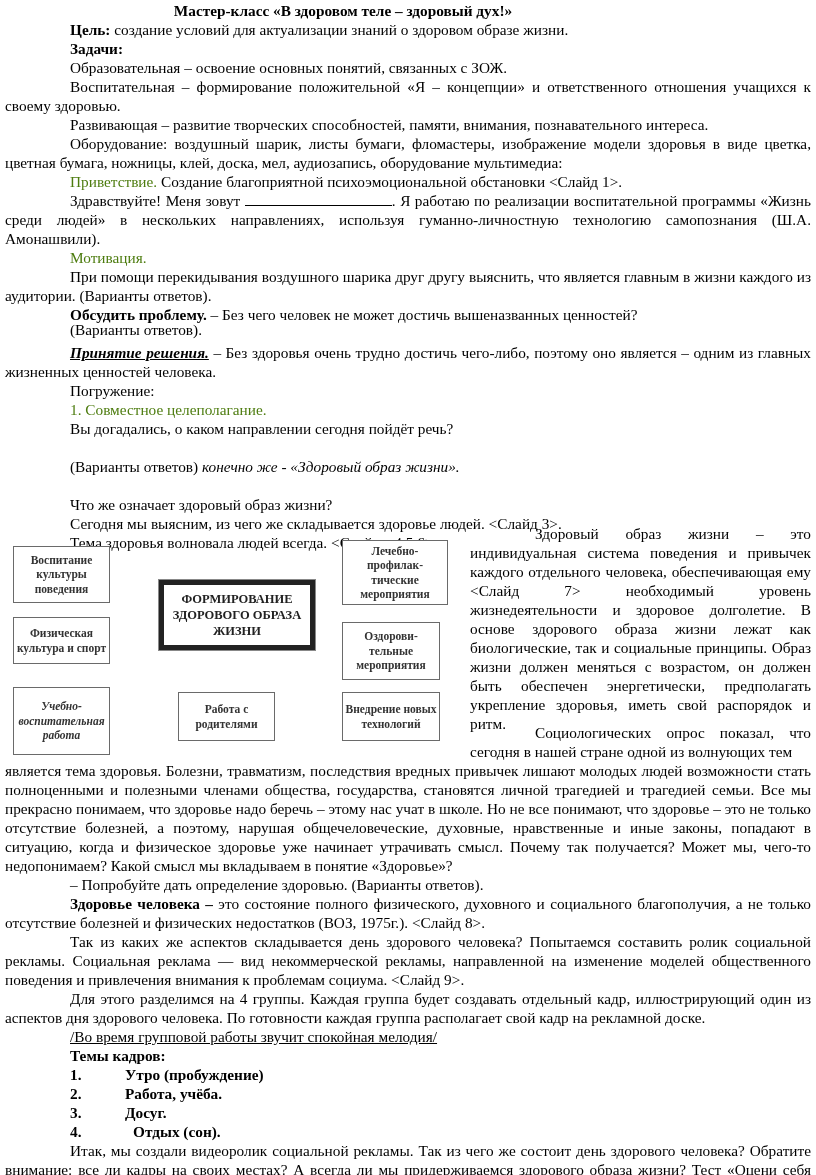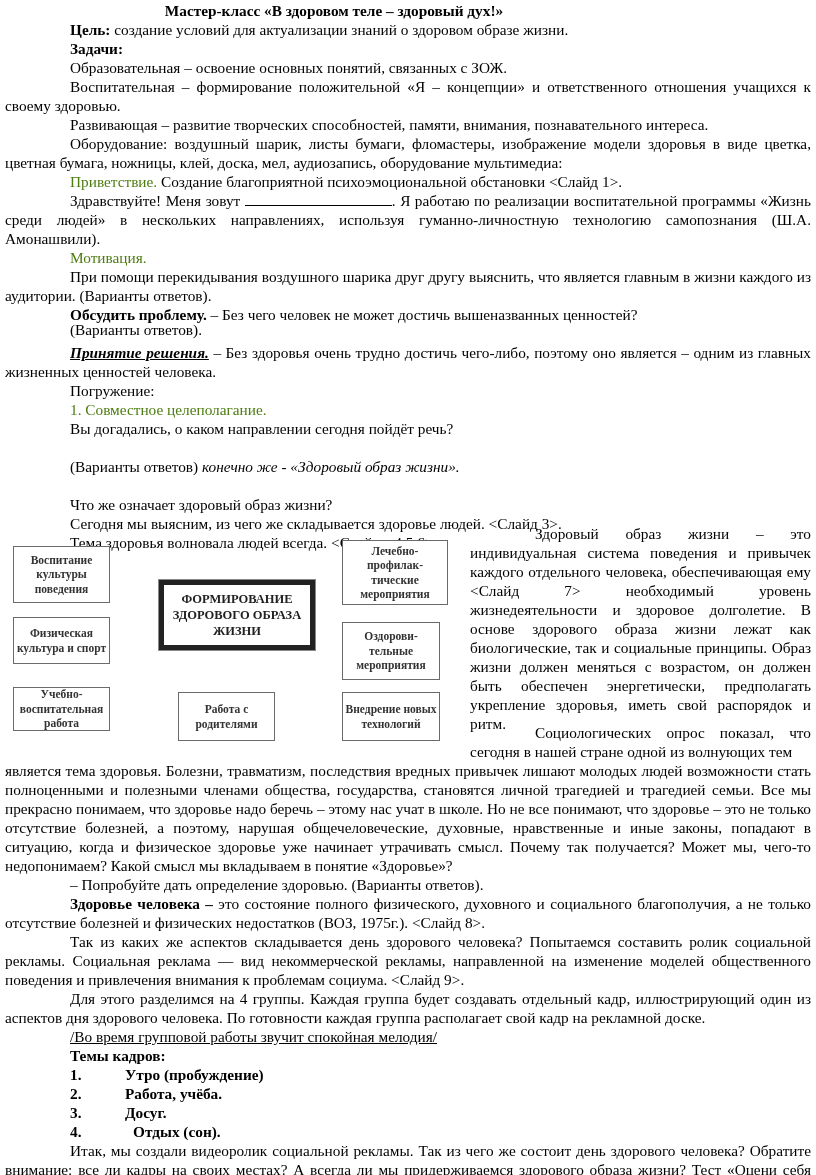--- a/index.html
+++ b/index.html
@@ -1,21 +1,21 @@
 <!DOCTYPE html>
 <html><head>
 <meta charset="utf-8">
 <style>
   html, body { margin:0; padding:0; background:#ffffff; }
   body { width:816px; height:1175px; position:relative; overflow:hidden;
          font-family:"Liberation Serif", "DejaVu Serif", serif; font-size:15.3px; color:#000; }
   .line { position:absolute; left:5px; width:806px; white-space:nowrap; line-height:19px; height:19px; }
   .par { position:absolute; left:5px; width:806px; line-height:19px; text-align:justify; text-indent:65px; }
   .ind { left:70px; width:741px; }
-  .title { left:0; width:668px; text-align:center; font-weight:bold; }
+  .title { left:0; width:668px; text-align:center; font-weight:bold;padding-left:9px; }
   .b { font-weight:bold; }
   .red { color:#4d7c0f; }
   .ital { font-style:italic; }
   .u { text-decoration:underline; }
   .rcol { position:absolute; left:470px; width:341px; line-height:19px; text-align:justify; }
   .rcol.first { text-indent:65px; }
   .box { position:absolute; border:1px solid #6a6a6a; background:#fff; display:flex; align-items:center; justify-content:center;
          text-align:center; font-weight:bold; font-size:11.5px; line-height:14.5px; color:#333; box-sizing:border-box; padding:2px; }
   .box.center { border:4px double #222; border-width:5px; border-style:solid; outline:1px solid #888; font-size:12.5px; line-height:16px; color:#222; }
   .num { position:absolute; left:70px; font-weight:bold; line-height:19px; }
@@ -55,21 +55,21 @@
 
 <div class="line ind" style="top:457px;"><span>(Варианты ответов) </span><span class="ital">конечно же - «Здоровый образ жизни».</span></div>
 
 <div class="line ind" style="top:495px;">Что же означает здоровый образ жизни?</div>
 <div class="line ind" style="top:514px;">Сегодня мы выясним, из чего же складывается здоровье людей. &lt;Слайд 3&gt;.</div>
 <div class="line ind" style="top:533px;">Тема здоровья волновала людей всегда. &lt;Слайды 4,5,6&gt;.</div>
 
 <div>
   <div class="box" style="left:13px; top:546px; width:97px; height:57px;">Воспитание культуры поведения</div>
   <div class="box" style="left:13px; top:617px; width:97px; height:47px;">Физическая культура и спорт</div>
-  <div class="box" style="left:13px; top:687px; width:97px; height:44px;">Учебно-воспитательная работа</div>
+  <div class="box" style="left:13px; top:687px; width:97px; height:68px;font-style:italic;">Учебно-воспитательная работа</div>
   <div class="box center" style="left:159px; top:580px; width:156px; height:70px;">ФОРМИРОВАНИЕ ЗДОРОВОГО ОБРАЗА ЖИЗНИ</div>
   <div class="box" style="left:178px; top:692px; width:97px; height:49px;">Работа с родителями</div>
   <div class="box" style="left:342px; top:540px; width:106px; height:65px;">Лечебно-профилак-тические мероприятия</div>
   <div class="box" style="left:342px; top:622px; width:98px; height:58px;">Оздорови-тельные мероприятия</div>
   <div class="box" style="left:342px; top:692px; width:98px; height:49px;">Внедрение новых технологий</div>
 </div>
 
 <div class="rcol first" style="top:524px;">Здоровый образ жизни – это индивидуальная система поведения и привычек каждого отдельного человека, обеспечивающая ему &lt;Слайд 7&gt; необходимый уровень жизнедеятельности и здоровое долголетие. В основе здорового образа жизни лежат как биологические, так и социальные принципы. Образ жизни должен меняться с возрастом, он должен быть обеспечен энергетически, предполагать укрепление здоровья, иметь свой распорядок и ритм.</div>
 <div class="rcol first" style="top:723px;">Социологических опрос показал, что сегодня в нашей стране одной из волнующих тем</div>
 

